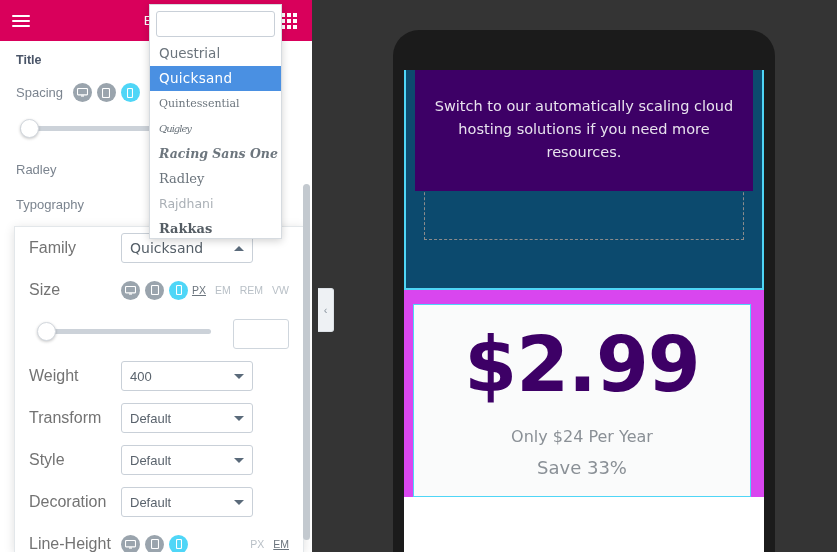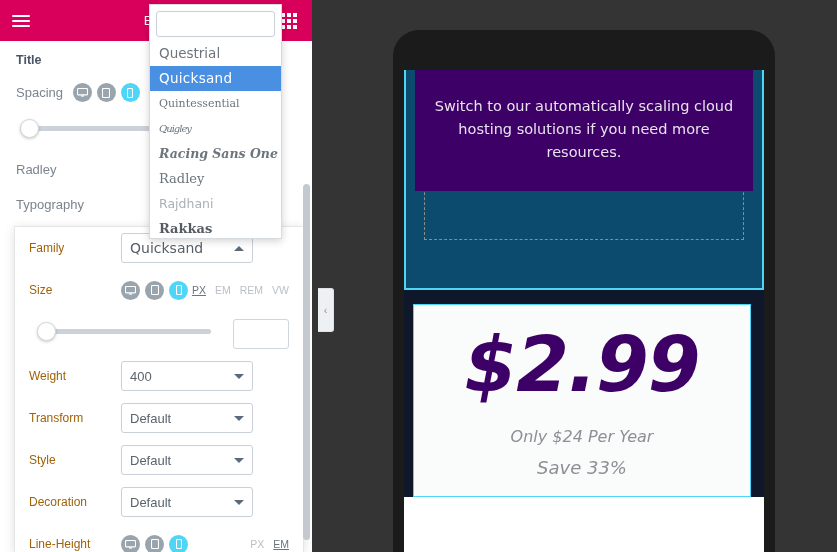--- a/index.html
+++ b/index.html
@@ -127,21 +127,21 @@
     border-bottom: none;
     box-shadow: 0 2px 10px rgba(0,0,0,.13);
     padding: 0 14px;
     overflow: hidden;
   }
   .tp-row {
     display: flex; align-items: center;
     height: 42px; position: relative;
   }
   .tp-label {
-    font-size: 12px; color: #a16207;
+    font-size: 16px; color: #737373;
     width: 92px; flex: 0 0 92px;
   }
   .tp-select {
     width: 132px; height: 30px;
     border: 1px solid #c9d0d8; border-radius: 3px;
     background: #fff;
     display: flex; align-items: center;
     padding: 0 8px;
     font-size: 13px; color: #5a636d;
     cursor: pointer; position: relative;
@@ -292,22 +292,21 @@
   .purple-text-box p {
     margin: 0;
     font-family: "DejaVu Sans", sans-serif;
     font-size: 14.5px; line-height: 1.58;
     color: #e8e2ee; text-align: center;
   }
 
   
   .sec-price-wrap {
     padding: 8px 4px 0 0;
-    background: #0f172a;
-    font-style: italic;
+    background: #d946ef;
   }
   .price-card {
     margin: 6px 9px 0 9px;
     border: 1px solid #4fd6f7;
     background: #fafbfb;
     padding: 24px 0 18px 0;
     text-align: center;
   }
   .price-amount {
     font-family: "DejaVu Sans", sans-serif;

